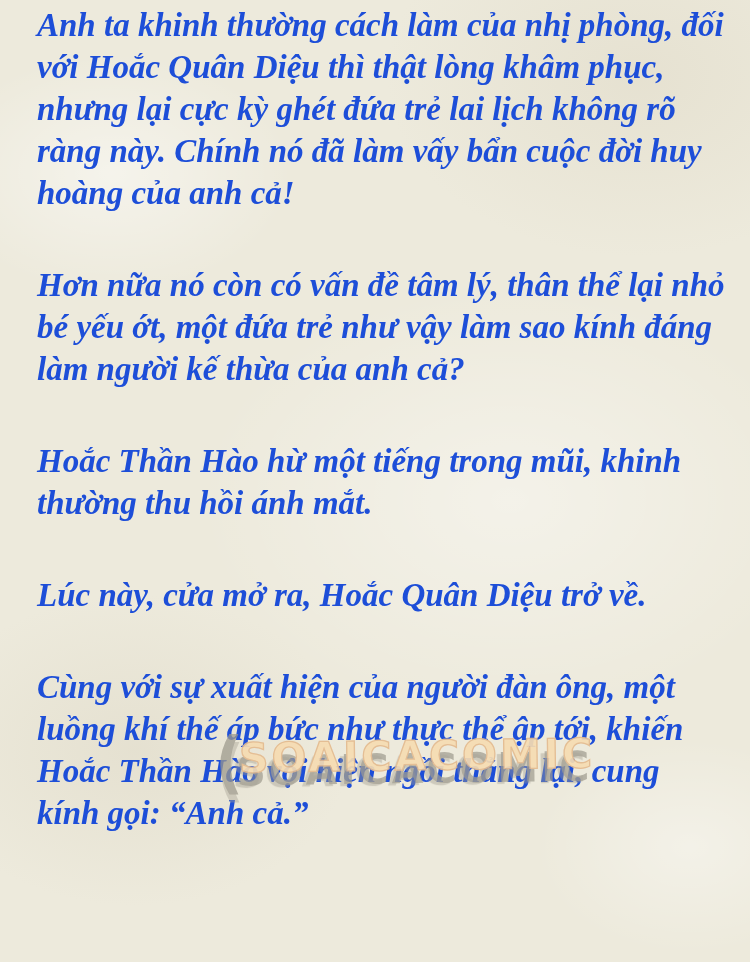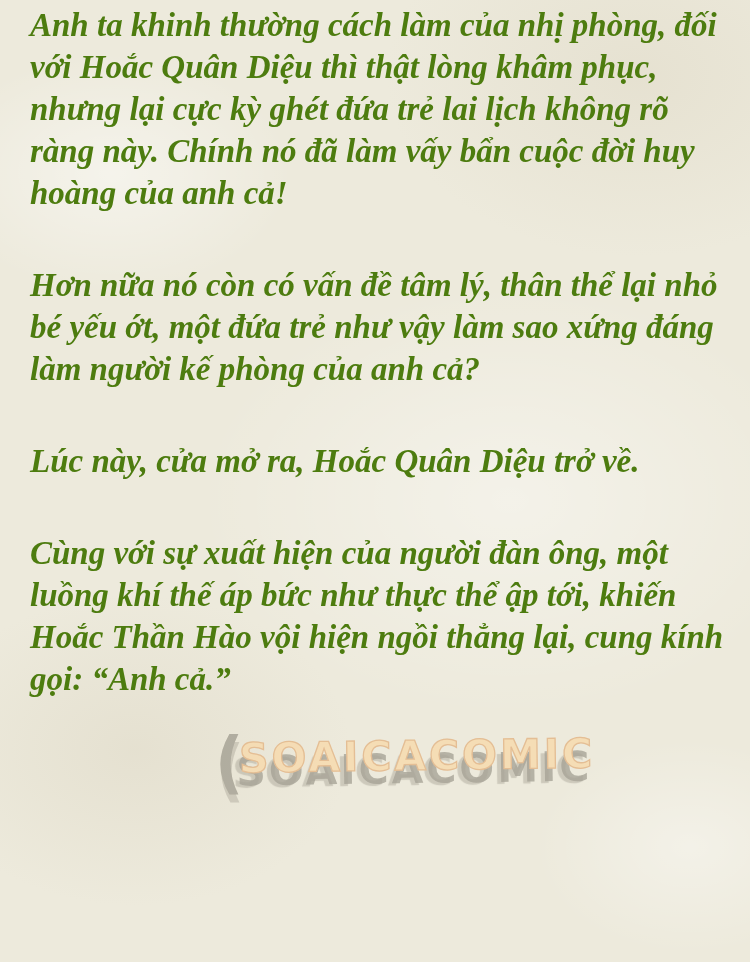--- a/index.html
+++ b/index.html
@@ -20,27 +20,27 @@
       radial-gradient(ellipse 260px 180px at 92% 88%, rgba(255,255,255,0.35), transparent 60%);
   }
   .page {
     position: relative;
     width: 750px;
     height: 962px;
     box-sizing: border-box;
     padding: 4px 22px 0 26px;
   }
   .para {
-    margin: 0 0 50px 4px;
+    margin: 0 0 50px 11px;
     font-family: "Liberation Serif", "DejaVu Serif", serif;
     font-weight: bold;
     font-style: italic;
     font-size: 33px;
     line-height: 42px;
-    color: #4d7c0f;
+    color: #1d4ed8;
     text-align: left;
   }
   .watermark {
     position: absolute;
     left: 215px;
     top: 726px;
     display: flex;
     align-items: flex-start;
     pointer-events: none;
     opacity: 0.92;
@@ -70,21 +70,22 @@
       -7px 15px 1px rgba(160,156,143,0.45);
     transform: rotate(-0.8deg);
   }
 </style>
 </head>
 <body>
 
 <div class="page">
 
   <p class="para">Anh ta khinh thường cách làm của nhị phòng, đối với Hoắc Quân Diệu thì thật lòng khâm phục, nhưng lại cực kỳ ghét đứa trẻ lai lịch không rõ ràng này. Chính nó đã làm vấy bẩn cuộc đời huy hoàng của anh cả!</p>
-  <p class="para">Hơn nữa nó còn có vấn đề tâm lý, thân thể lại nhỏ bé yếu ớt, một đứa trẻ như vậy làm sao xứng đáng làm người kế phòng của anh cả?</p>
+  <p class="para">Hơn nữa nó còn có vấn đề tâm lý, thân thể lại nhỏ bé yếu ớt, một đứa trẻ như vậy làm sao kính đáng làm người kế thừa của anh cả?</p>
+  <p class="para">Hoắc Thần Hào hừ một tiếng trong mũi, khinh thường thu hồi ánh mắt.</p>
   <p class="para">Lúc này, cửa mở ra, Hoắc Quân Diệu trở về.</p>
   <p class="para">Cùng với sự xuất hiện của người đàn ông, một luồng khí thế áp bức như thực thể ập tới, khiến Hoắc Thần Hào vội hiện ngồi thẳng lại, cung kính gọi: “Anh cả.”</p>
 
   <div class="watermark">
     <span class="wm-paren">(</span>
     <span class="wm-text">SOAICACOMIC</span>
   </div>
 
 </div>
 

